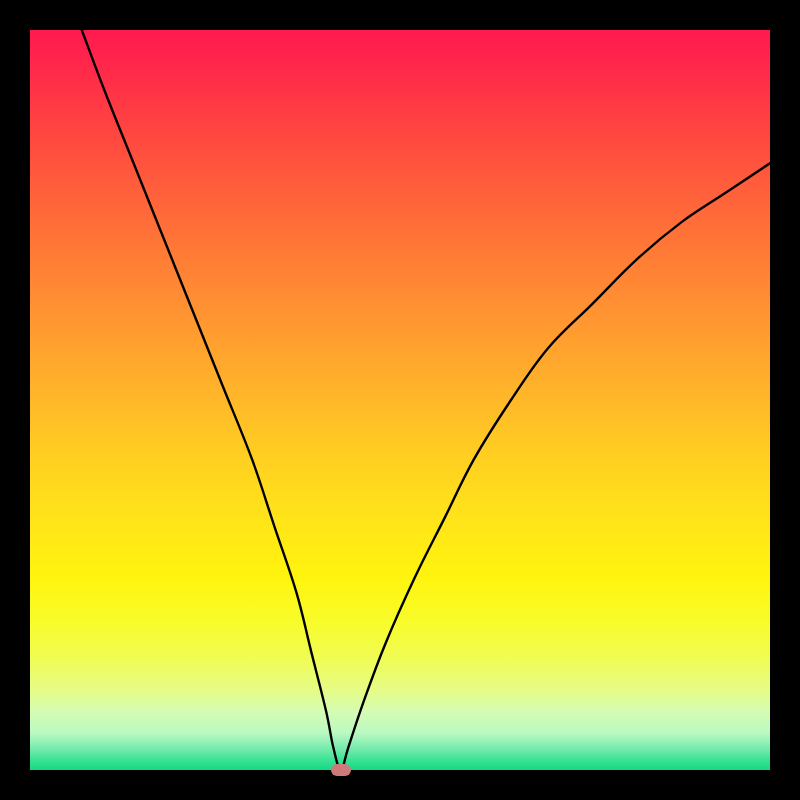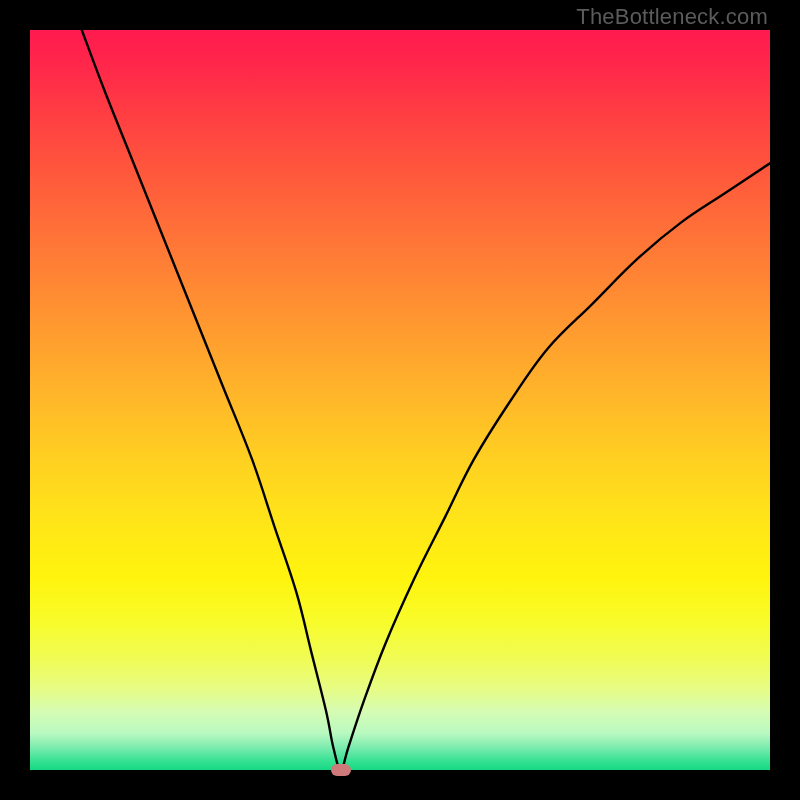--- a/index.html
+++ b/index.html
@@ -69,21 +69,20 @@
     background: #cf7a7a;
     border-radius: 6px;
     transform: translate(-50%, -50%);
   }
 </style>
 </head>
 <body>
 
 <div class="frame">
 
-  <div class="watermark">TheBottleneck.com</div>
 
   <div class="plot-area">
 
     <svg class="curve" viewBox="0 0 740 740" preserveAspectRatio="none">
       <path id="curve-path" d="M 51.80 0.00 C 55.80 10.66, 64.68 35.22, 74.00 59.20 C 83.32 83.18, 92.94 106.56, 103.60 133.20 C 114.26 159.84, 122.54 180.56, 133.20 207.20 C 143.86 233.84, 152.14 254.56, 162.80 281.20 C 173.46 307.84, 181.74 328.56, 192.40 355.20 C 203.06 381.84, 212.68 403.89, 222.00 429.20 C 231.32 454.51, 236.21 471.82, 244.20 495.80 C 252.19 519.78, 259.74 539.76, 266.40 562.40 C 273.06 585.04, 275.87 600.29, 281.20 621.60 C 286.53 642.91, 292.00 663.48, 296.00 680.80 C 300.00 698.12, 300.74 707.14, 303.40 717.80 C 306.06 728.46, 308.14 740.00, 310.80 740.00 C 313.46 740.00, 314.20 729.79, 318.20 717.80 C 322.20 705.81, 326.34 692.05, 333.00 673.40 C 339.66 654.75, 345.88 636.84, 355.20 614.20 C 364.52 591.56, 374.14 570.24, 384.80 547.60 C 395.46 524.96, 403.74 509.71, 414.40 488.40 C 425.06 467.09, 432.01 450.51, 444.00 429.20 C 455.99 407.89, 467.68 389.98, 481.00 370.00 C 494.32 350.02, 503.35 335.52, 518.00 318.20 C 532.65 300.88, 546.42 289.78, 562.40 273.80 C 578.38 257.82, 590.82 244.05, 606.80 229.40 C 622.78 214.75, 635.22 204.39, 651.20 192.40 C 667.18 180.41, 679.62 173.46, 695.60 162.80 C 711.58 152.14, 732.01 138.53, 740.00 133.20" stroke="#000" stroke-width="2.4" fill="none" stroke-linecap="round" stroke-linejoin="round"></path>
     </svg>
 
     <div class="marker" id="min-marker" style="left: 310.8px; top: 740px; background: rgb(207, 122, 122);"></div>
   </div>
 </div>

